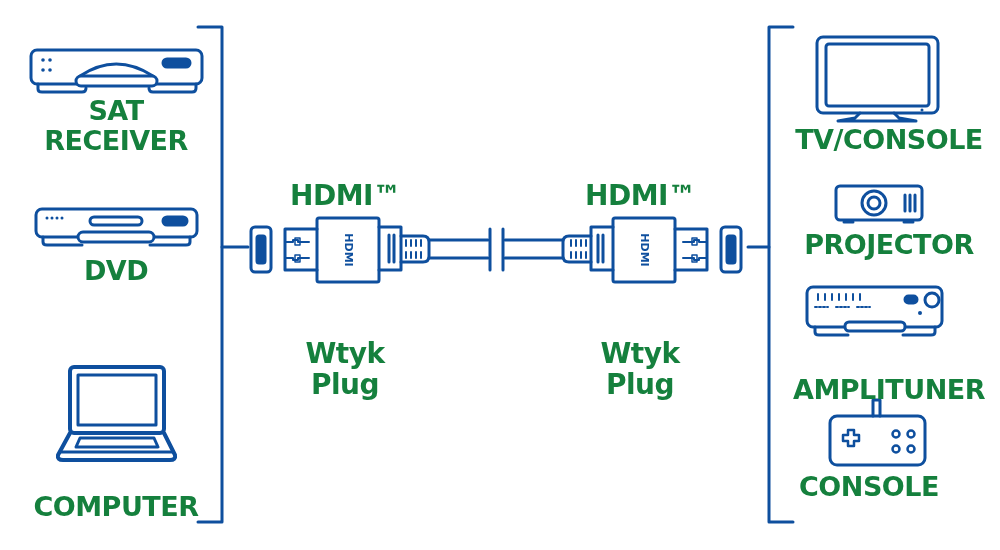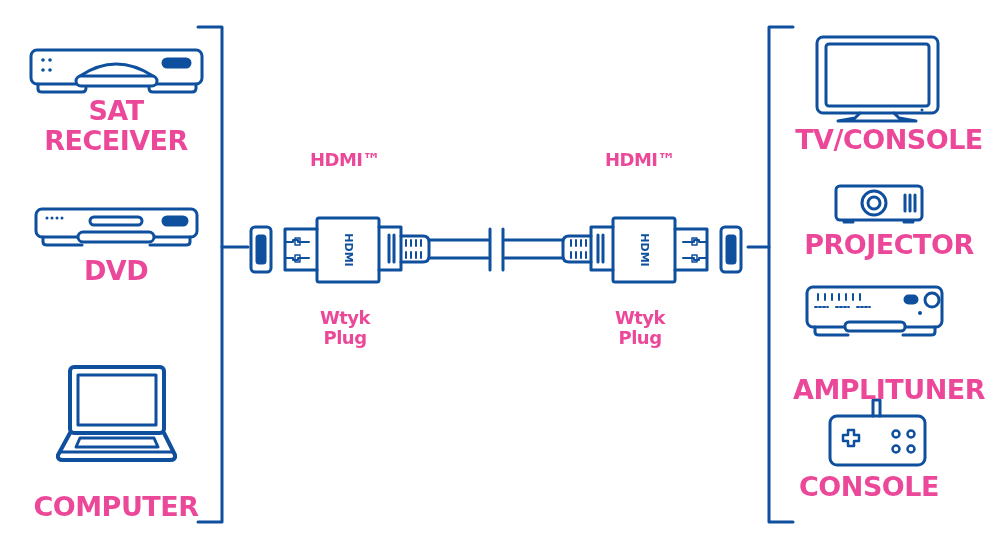--- a/index.html
+++ b/index.html
@@ -1,21 +1,21 @@
 <!DOCTYPE html>
 <html><head>
 <meta charset="utf-8">
 <style>
   html, body { margin: 0; padding: 0; background: #ffffff; }
   body { width: 1000px; height: 550px; position: relative; overflow: hidden;
          font-family: "DejaVu Sans", sans-serif; color: #0e4f9e; }
-  .lbl { position: absolute; font-weight: bold; text-align: center; color: #ec4899;
+  .lbl { position: absolute; font-weight: bold; text-align: center; color: #15803d;
          font-family: "DejaVu Sans", sans-serif; letter-spacing: -0.5px; line-height: 1.12; }
   .dev { font-size: 27px; }
-  .mid { font-size: 18px; }
+  .mid { font-size: 28px; margin-top: 30px; }
   svg.art { position: absolute; left: 0; top: 0; }
 </style>
 </head>
 <body>
 
 <svg class="art" width="1000" height="550" viewBox="0 0 1000 550" fill="none" stroke="#0e4f9e" stroke-width="3" stroke-linejoin="round" stroke-linecap="round">
 
   <g>
     <polyline points="198,27 222,27 222,522 198,522"></polyline>
     <line x1="222" y1="247" x2="248" y2="247"></line>

